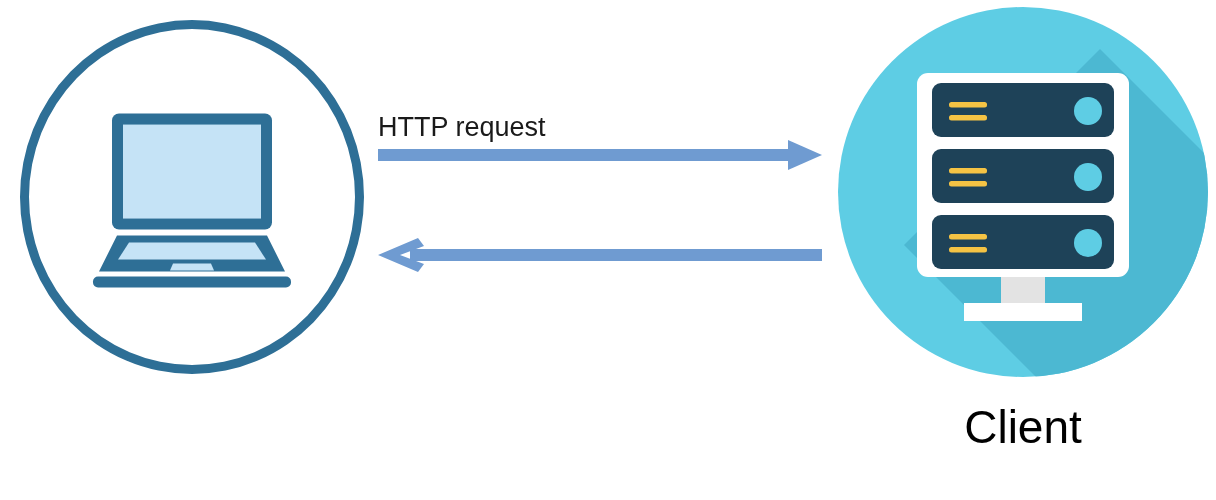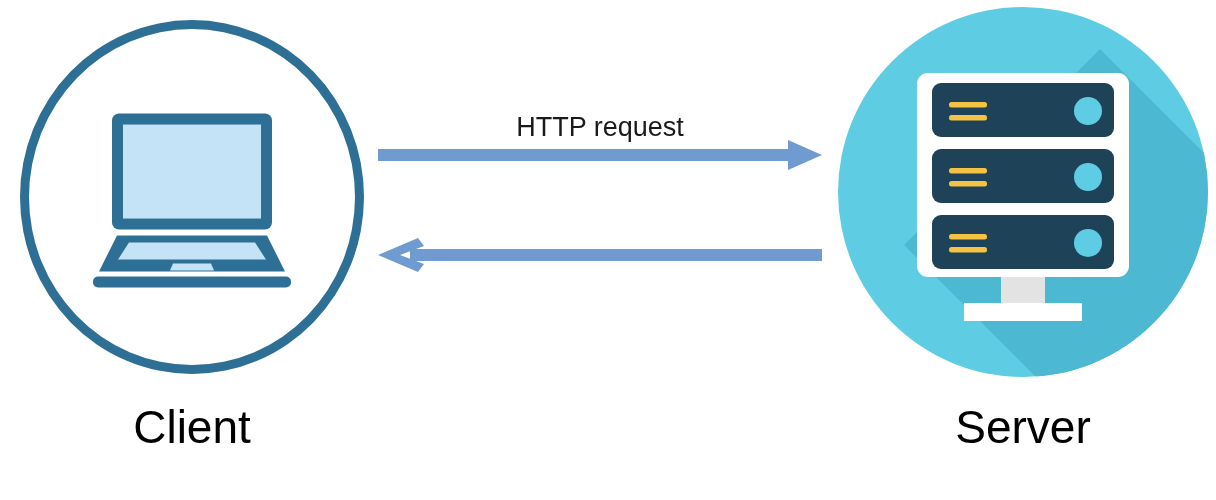--- a/index.html
+++ b/index.html
@@ -78,21 +78,20 @@
     height: 34px;
   }
   .arrow-request { top: 138px; }
   .arrow-response { top: 238px; }
 
   
   .edge-label {
     position: absolute;
     left: 378px;
     width: 444px;
-    text-align: center;
     font-size: 27px;
     color: #1a1a1a;
     font-family: "Liberation Sans", sans-serif;
     white-space: nowrap;
   }
   .label-request { top: 112px; }
   .label-response { top: 212px; }
 
   .node-caption {
     position: absolute;
@@ -130,21 +129,20 @@
       <polygon points="18,160 204,160 186,124 36,124" fill="#2e6f96"></polygon>
 
       <polygon points="37,148 185,148 174,131 48,131" fill="#c5e3f6"></polygon>
 
       <polygon points="89,159 133,159 130,152 92,152" fill="#c5e3f6"></polygon>
 
       <rect x="12" y="165" width="198" height="11" rx="5" ry="5" fill="#2e6f96"></rect>
     </svg>
   </div>
 
-  <div class="node-caption caption-client">Client</div>
 
   <svg class="arrow arrow-request" viewBox="0 0 444 34">
 
     <rect x="0" y="11" width="416" height="12" fill="#6f9bd1"></rect>
 
     <polygon points="410,2 444,17 410,32" fill="#6f9bd1"></polygon>
   </svg>
 
   <div class="edge-label label-request">HTTP request</div>
 
@@ -182,15 +180,15 @@
         <rect x="111" y="240" width="38" height="5.5" rx="2.5" fill="#f5c344"></rect>
         <circle cx="250" cy="236" r="14" fill="#5ecde4"></circle>
 
         <rect x="163" y="270" width="44" height="34" fill="#e3e3e3"></rect>
 
         <rect x="126" y="296" width="118" height="18" fill="#ffffff"></rect>
       </svg>
     </div>
   </div>
 
-  <div class="node-caption caption-server">Server</div>
+  <div class="node-caption caption-server">Client</div>
 
 </div>
 
 </body></html>

